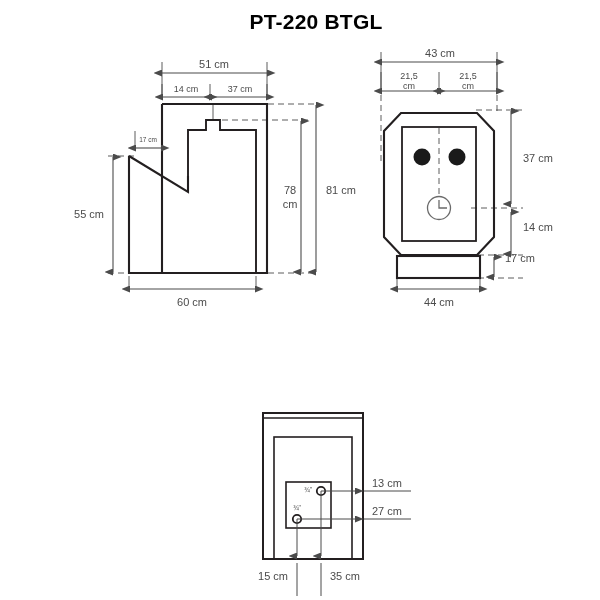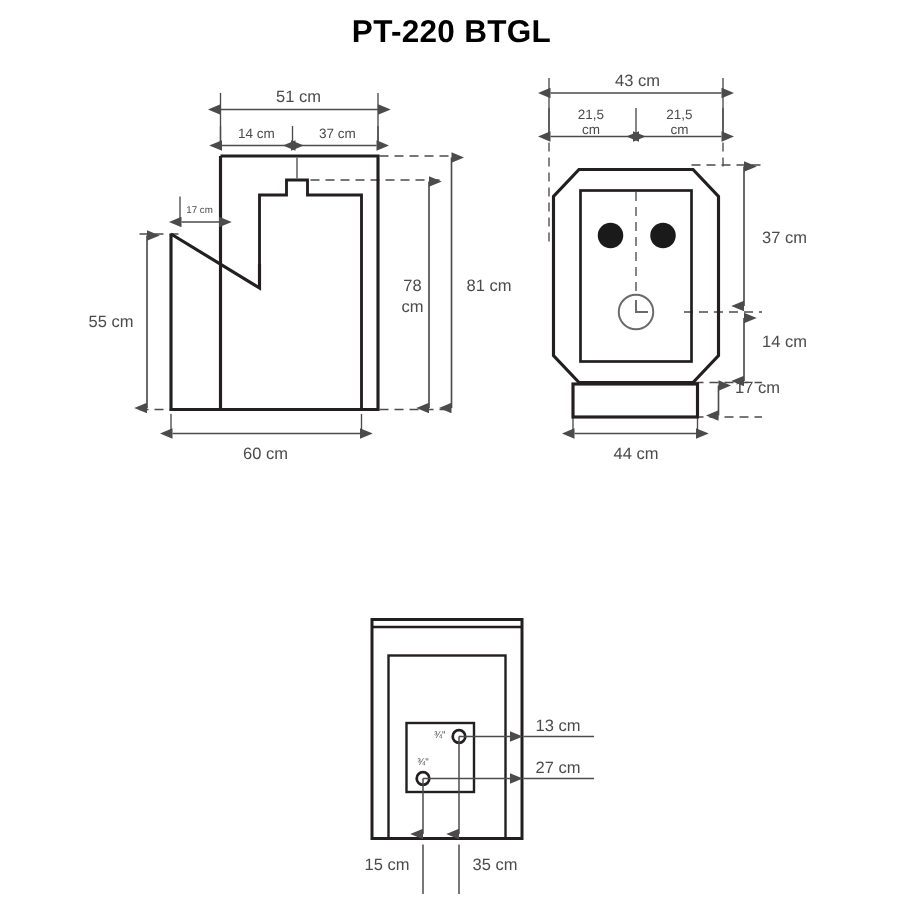--- a/index.html
+++ b/index.html
@@ -12,21 +12,21 @@
     width: 600px;
     height: 600px;
     position: relative;
     overflow: hidden;
     font-family: "Liberation Sans", sans-serif;
     color: #231f20;
   }
 
   .drawing-root {
     position: absolute;
-    left: 1px; top: 0;
+    left: 16px; top: 0;
     width: 535px;
     height: 600px;
   }
 
   .title {
     position: absolute;
     left: 0;
     top: 10px;
     width: 600px;
     text-align: center;

